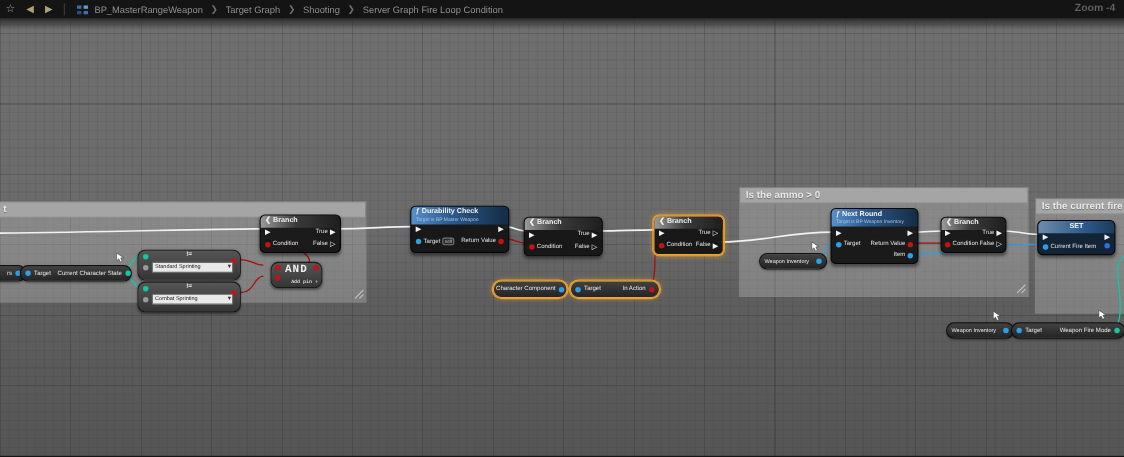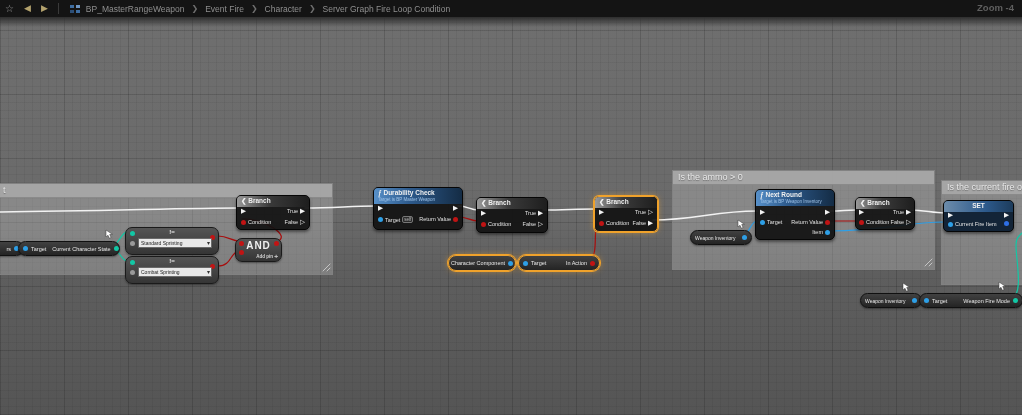--- a/index.html
+++ b/index.html
@@ -22,21 +22,21 @@
   .gridicon i:nth-child(3){top:5px;background:#2d4f77;}
   .gridicon i:nth-child(4){top:5px;left:6px;background:#3e6ea3;}
   .bc{display:flex;align-items:center;gap:7px;}
   .bc .sep{color:#6e6e6e;font-size:8px;}
   .zoomlbl{position:absolute;right:8px;top:2px;color:#5f5f5f;font-size:9.5px;font-weight:bold;z-index:7;}
   .topshade{position:absolute;left:0;top:17px;width:1022px;height:10px;
     background:linear-gradient(180deg,#2e2e2e,rgba(70,70,70,0.0));z-index:0;}
   
   .comment{position:absolute;background:rgba(205,205,205,0.30);border:1px solid rgba(130,130,130,0.9);z-index:1;}
   .comment .chdr{background:rgba(166,166,166,0.95);border-bottom:1px solid rgba(120,120,120,.6);
-    font-size:9px;font-weight:normal;color:#e8e8e8;text-shadow:0 1px 1px rgba(0,0,0,.35);
+    font-size:9px;font-weight:bold;color:#e8e8e8;text-shadow:0 1px 1px rgba(0,0,0,.35);
     padding:0 5px;height:13px;line-height:13px;white-space:nowrap;overflow:hidden;}
   
   svg.wires{position:absolute;left:0;top:0;z-index:2;}
   
   .node{position:absolute;background:rgba(18,18,18,0.93);border:1px solid #060606;border-radius:5px;
     box-shadow:0 2px 3px rgba(0,0,0,.45);color:#dcdcdc;z-index:3;}
   .hdr{border-radius:4px 4px 0 0;font-size:6.5px;font-weight:bold;color:#f0f0f0;
     padding:1px 4px;height:9px;line-height:8px;white-space:nowrap;overflow:hidden;}
   .hdr-branch{background:linear-gradient(90deg,#9a9a9a,#3a3a3a 45%,#1e1e1e 100%);}
   .hdr-func{background:linear-gradient(90deg,#5790c9,#2d5a8c 40%,#142c45 100%);height:auto;}
@@ -77,23 +77,23 @@
     <span class="tb-sep"></span>
     <span class="gridicon">
         <i></i>
         <i></i>
         <i></i>
         <i></i>
       </span>
     <span class="bc">
       <span>BP_MasterRangeWeapon</span>
       <span class="sep">❯</span>
-      <span>Event Fire</span>
+      <span>Target Graph</span>
       <span class="sep">❯</span>
-      <span>Character</span>
+      <span>Shooting</span>
       <span class="sep">❯</span>
       <span>Server Graph Fire Loop Condition</span>
     </span>
   </div>
   <div class="zoomlbl">Zoom -4</div>
   <div class="topshade"></div>
 
   <div class="comment" style="left:-8px;top:183px;width:339px;height:90px;">
     <div class="chdr" style="padding-left:10px;">t</div>
   </div>
@@ -160,21 +160,21 @@
     <div class="optitle">!=</div>
     <span class="pin teal" style="position:absolute;left:4px;top:3px;"></span>
     <span class="pin red" style="position:absolute;right:3px;top:7px;"></span>
     <span class="pin gray" style="position:absolute;left:4px;top:13px;"></span>
     <div class="dropdown" style="left:12px;top:10px;width:62px;height:8px;">
       <span>Combat Sprinting</span>
       <span class="caret">▾</span>
     </div>
   </div>
 
-  <div class="opnode" style="left:235px;top:238px;width:45px;height:22px;">
+  <div class="opnode" style="left:246px;top:238px;width:45px;height:22px;font-family:Liberation Mono, monospace;">
     <div class="andtxt">AND</div>
     <div class="addpin">Add pin ✛</div>
     <span class="pin red" style="position:absolute;left:3px;top:2px;"></span>
     <span class="pin red" style="position:absolute;left:3px;top:11px;"></span>
     <span class="pin red" style="position:absolute;right:2px;top:2px;"></span>
   </div>
 
   <div class="node" style="left:236px;top:195px;width:72px;height:33px;">
     <div class="hdr hdr-branch"><span>❮</span> <span>Branch</span></div>
     <div class="prow" style="left:4px;top:12px;">

